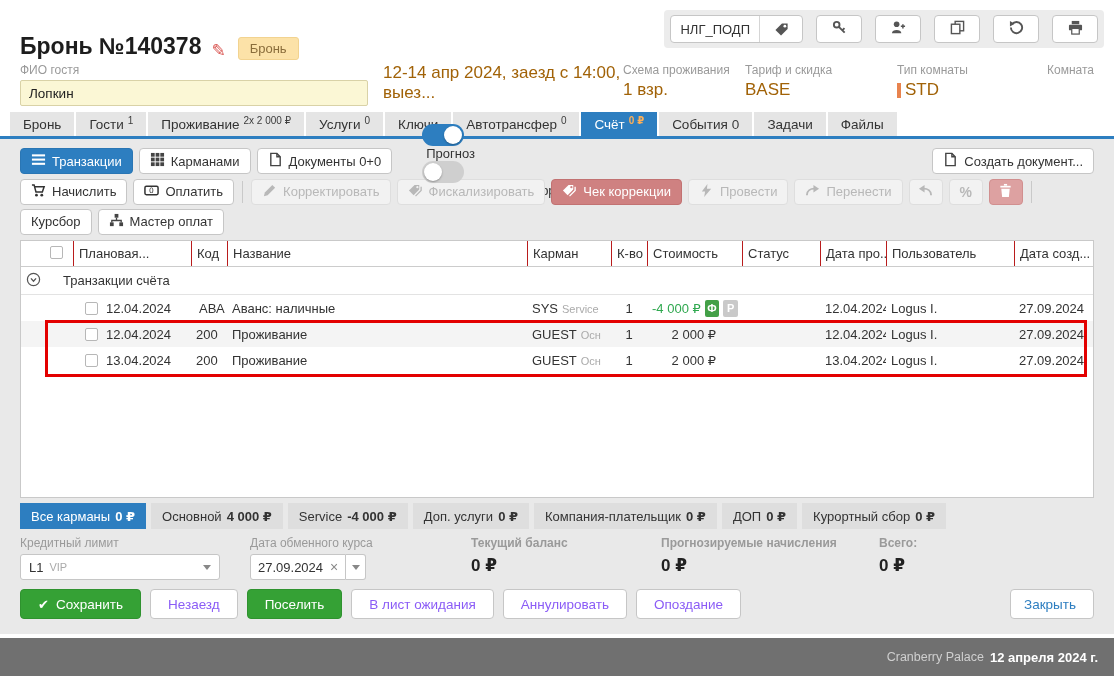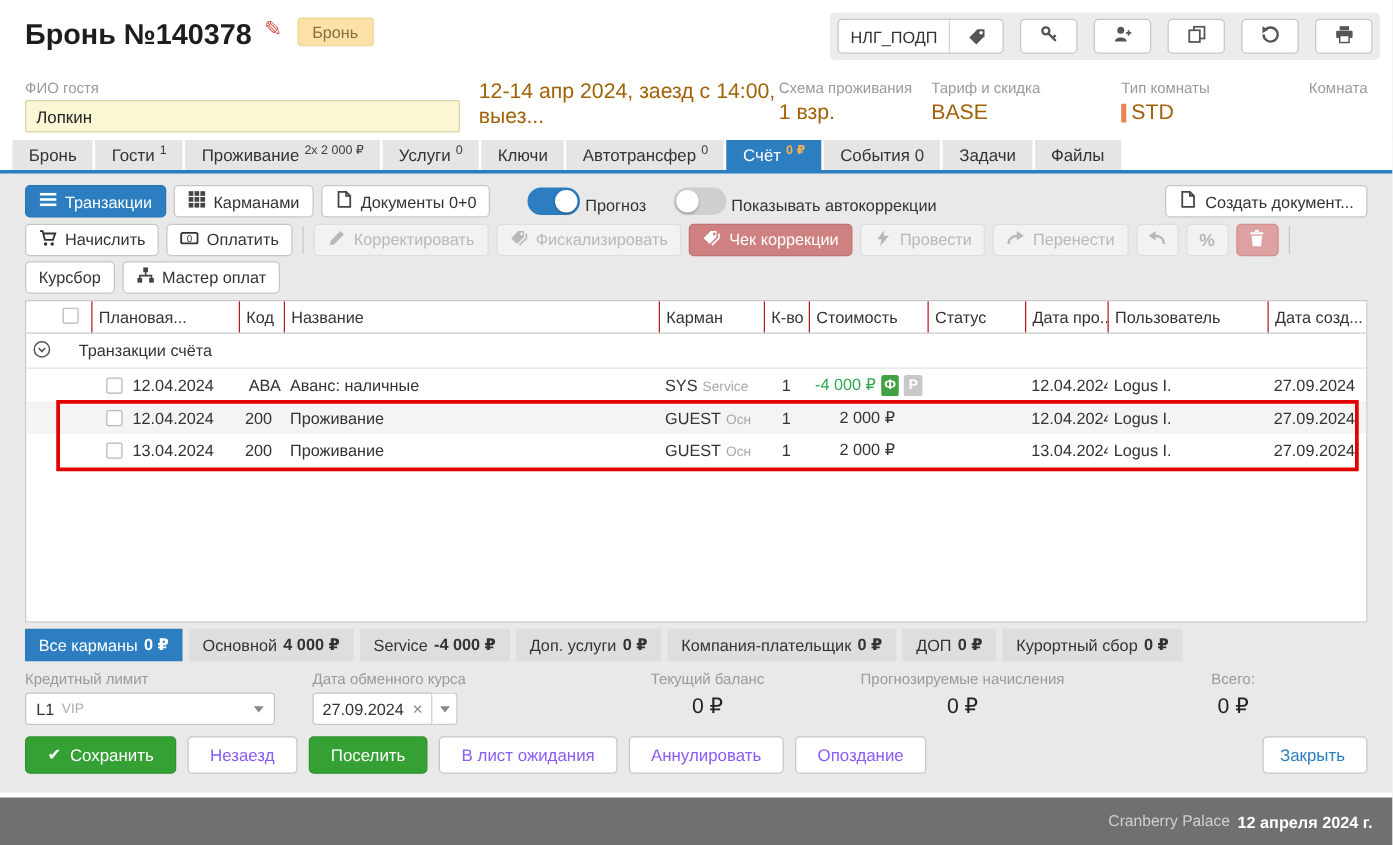--- a/index.html
+++ b/index.html
@@ -1,20 +1,20 @@
 <!DOCTYPE html>
 <html><head>
 <meta charset="utf-8">
 <style>
   * { margin:0; padding:0; box-sizing:border-box; }
   html,body { width:1114px; height:676px; overflow:hidden; }
   body { font-family:"Liberation Sans","DejaVu Sans",sans-serif; font-size:13px; color:#333; background:#fff; position:relative; }
 
   
-  .titlebar { height:60px; position:relative; padding:14px 20px 0; display:flex; align-items:flex-start; }
+  .titlebar { height:60px; position:relative; padding:14px 20px 0; display:flex; align-items:flex-end; }
   .title { font-size:23px; font-weight:bold; color:#1d1d1d; }
   .pencil { color:#d9534f; font-size:17px; margin-left:10px; font-family:"DejaVu Sans",sans-serif; }
   .state-badge { margin-left:12px; background:#fce2a8; border:1px solid #f2d390; color:#8a6d3b; padding:3px 11px; border-radius:3px; font-size:13px; }
   .hdr-actions { position:absolute; right:10px; top:10px; background:#ececec; border-radius:4px; padding:5px 6px; display:flex; gap:13px; align-items:center; }
   .hbtn { background:#fff; border:1px solid #c6c6c6; border-radius:4px; height:28px; min-width:46px; display:flex; align-items:center; justify-content:center; color:#555; cursor:pointer; }
   .hbtn.split { padding:0; }
   .hbtn .txt { padding:0 9px; font-size:13px; color:#333; border-right:1px solid #d5d5d5; height:100%; display:flex; align-items:center; }
   .hbtn .tagpart { width:42px; display:flex; justify-content:center; }
   .ic { width:15px; height:15px; flex:none; }
   .ic18 { width:17px; height:17px; flex:none; }
@@ -55,21 +55,21 @@
   .btn.redish { background:#cf8181; border-color:#c27272; color:#fff; }
   .btn.sq { width:34px; padding:0; justify-content:center; }
   .btn.trashbtn { background:#dda1a1; border-color:#d18f8f; color:#fff; }
   .vsep { width:1px; height:22px; background:#c9c9c9; margin:0 2px; }
 
   .toggle { width:42px; height:22px; border-radius:11px; background:#cfcfcf; position:relative; cursor:pointer; flex:none; }
   .toggle .knob { width:18px; height:18px; border-radius:50%; background:#fff; position:absolute; top:2px; left:2px; box-shadow:0 1px 2px rgba(0,0,0,.3); }
   .toggle.on { background:#2d7ec0; }
   .toggle.on .knob { left:auto; right:2px; }
   .tog-label { margin:0 22px 0 4px; }
-  .tgl-group { display:flex; align-items:flex-end; margin-left:24px; }
+  .tgl-group { display:flex; align-items:flex-start; margin-left:24px;flex-direction:column; }
 
   .create-doc { margin-left:auto; }
   .print-big { position:absolute; top:40px; right:20px; width:138px; height:52px; background:#fff; border:1px solid #c6c6c6; border-radius:4px; display:flex; align-items:center; justify-content:center; gap:7px; font-size:13.5px; color:#333; cursor:pointer; }
 
   
   .grid { margin:0 20px; background:#fff; border:1px solid #c9c9c9; height:258px; position:relative; font-size:13px; overflow:hidden; }
   .trow { display:grid; grid-template-columns:24px 28px 118px 36px 300px 84px 36px 95px 78px 66px 128px 1fr; align-items:center; height:26px; }
   .thead { border-bottom:1px solid #ccc; color:#333; }
   .thead .tc.sep { border-left:1px solid #b91c1c; height:100%; display:flex; align-items:center; }
   .tc { padding:0 5px; overflow:hidden; white-space:nowrap; }
@@ -103,21 +103,21 @@
   .sumfield .flabel { margin-bottom:4px; }
   .sel { width:200px; height:26px; background:#fff; border:1px solid #c6c6c6; border-radius:3px; display:flex; align-items:center; padding:0 8px; gap:6px; cursor:pointer; }
   .sel .sub { color:#aaa; font-size:11px;text-align:right; }
   .caret { width:0; height:0; border-left:4px solid transparent; border-right:4px solid transparent; border-top:5px solid #888; margin-left:auto; }
   .f-exch { margin-left:30px; }
   .datebox { display:flex; align-items:stretch; height:26px; }
   .datebox .dval { background:#fff; border:1px solid #c6c6c6; border-radius:3px 0 0 3px; display:flex; align-items:center; padding:0 7px; gap:7px; }
   .datebox .x { color:#888; cursor:pointer; font-size:14px; }
   .datebox .dd { width:20px; background:#fff; border:1px solid #c6c6c6; border-left:none; border-radius:0 3px 3px 0; display:flex; align-items:center; justify-content:center; cursor:pointer; }
   .datebox .dd .caret { margin:0; }
-  .bal { text-align:center; }
+  .bal { text-align:left;font-weight:bold; }
   .bal .bval { font-size:17px; color:#222; margin-top:5px; }
   .bal1 { margin-left:auto; width:190px; }
   .bal2 { width:218px; }
   .bal3 { width:215px; }
 
   
   .footbtns { display:flex; align-items:center; gap:9px; padding:0 20px; margin-top:8px; height:32px; }
   .fbtn { height:30px; display:inline-flex; align-items:center; justify-content:center; gap:7px; background:#fff; border:1px solid #c6c6c6; border-radius:4px; padding:0 17px; font-size:13.5px; color:#8b5cf6; cursor:pointer; }
   .fbtn.green { background:#35a135; border-color:#2f922f; color:#fff; }
   .fbtn.close { margin-left:auto; color:#2d7ec0;padding-left:13px; }

